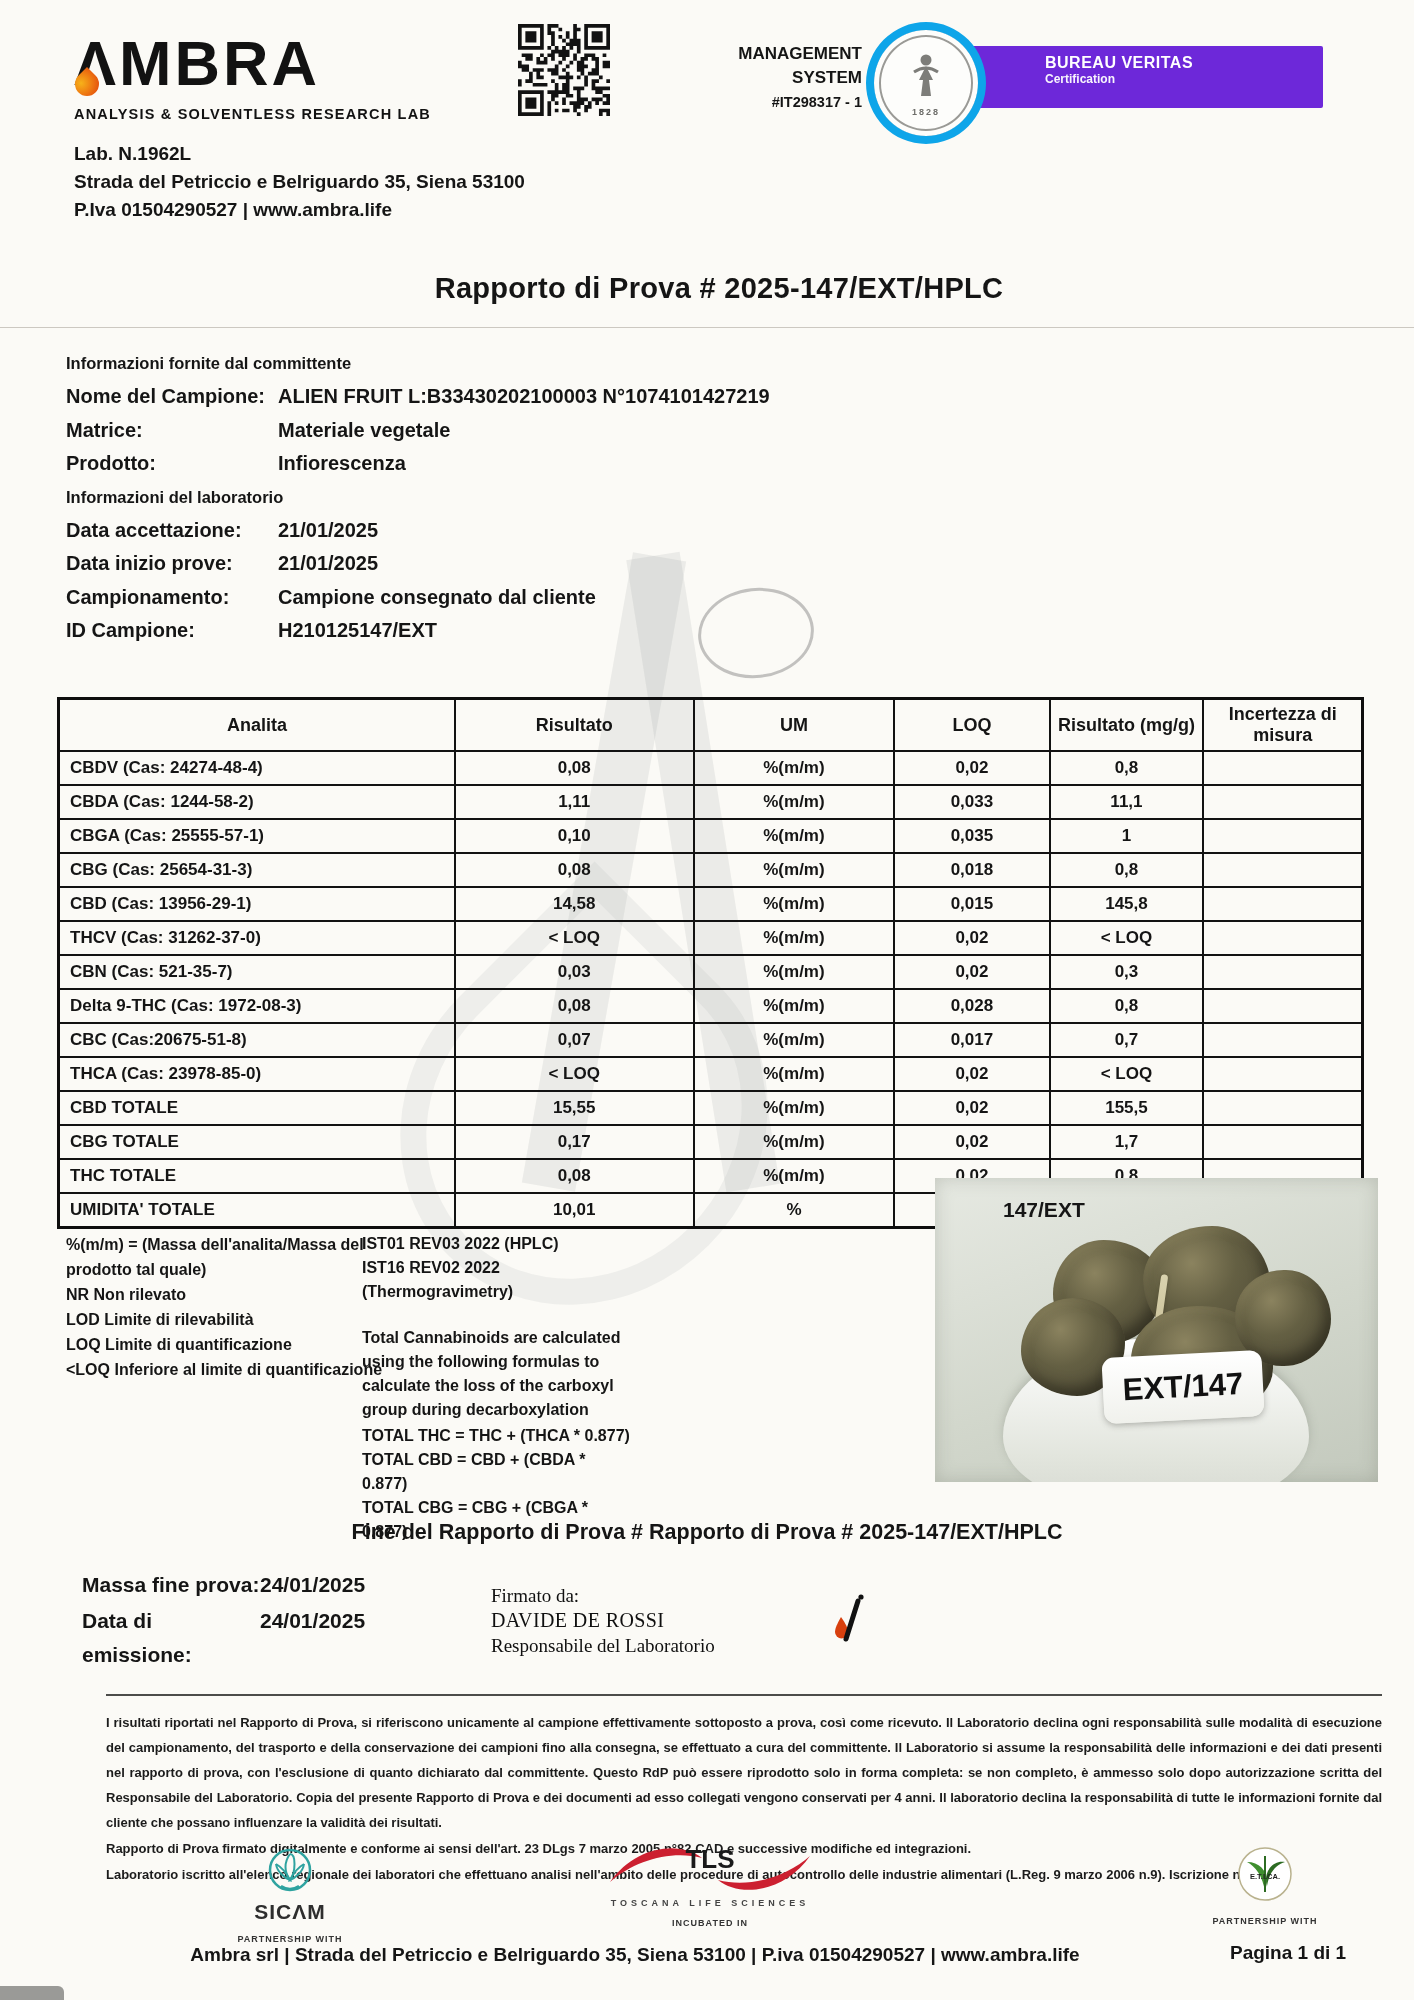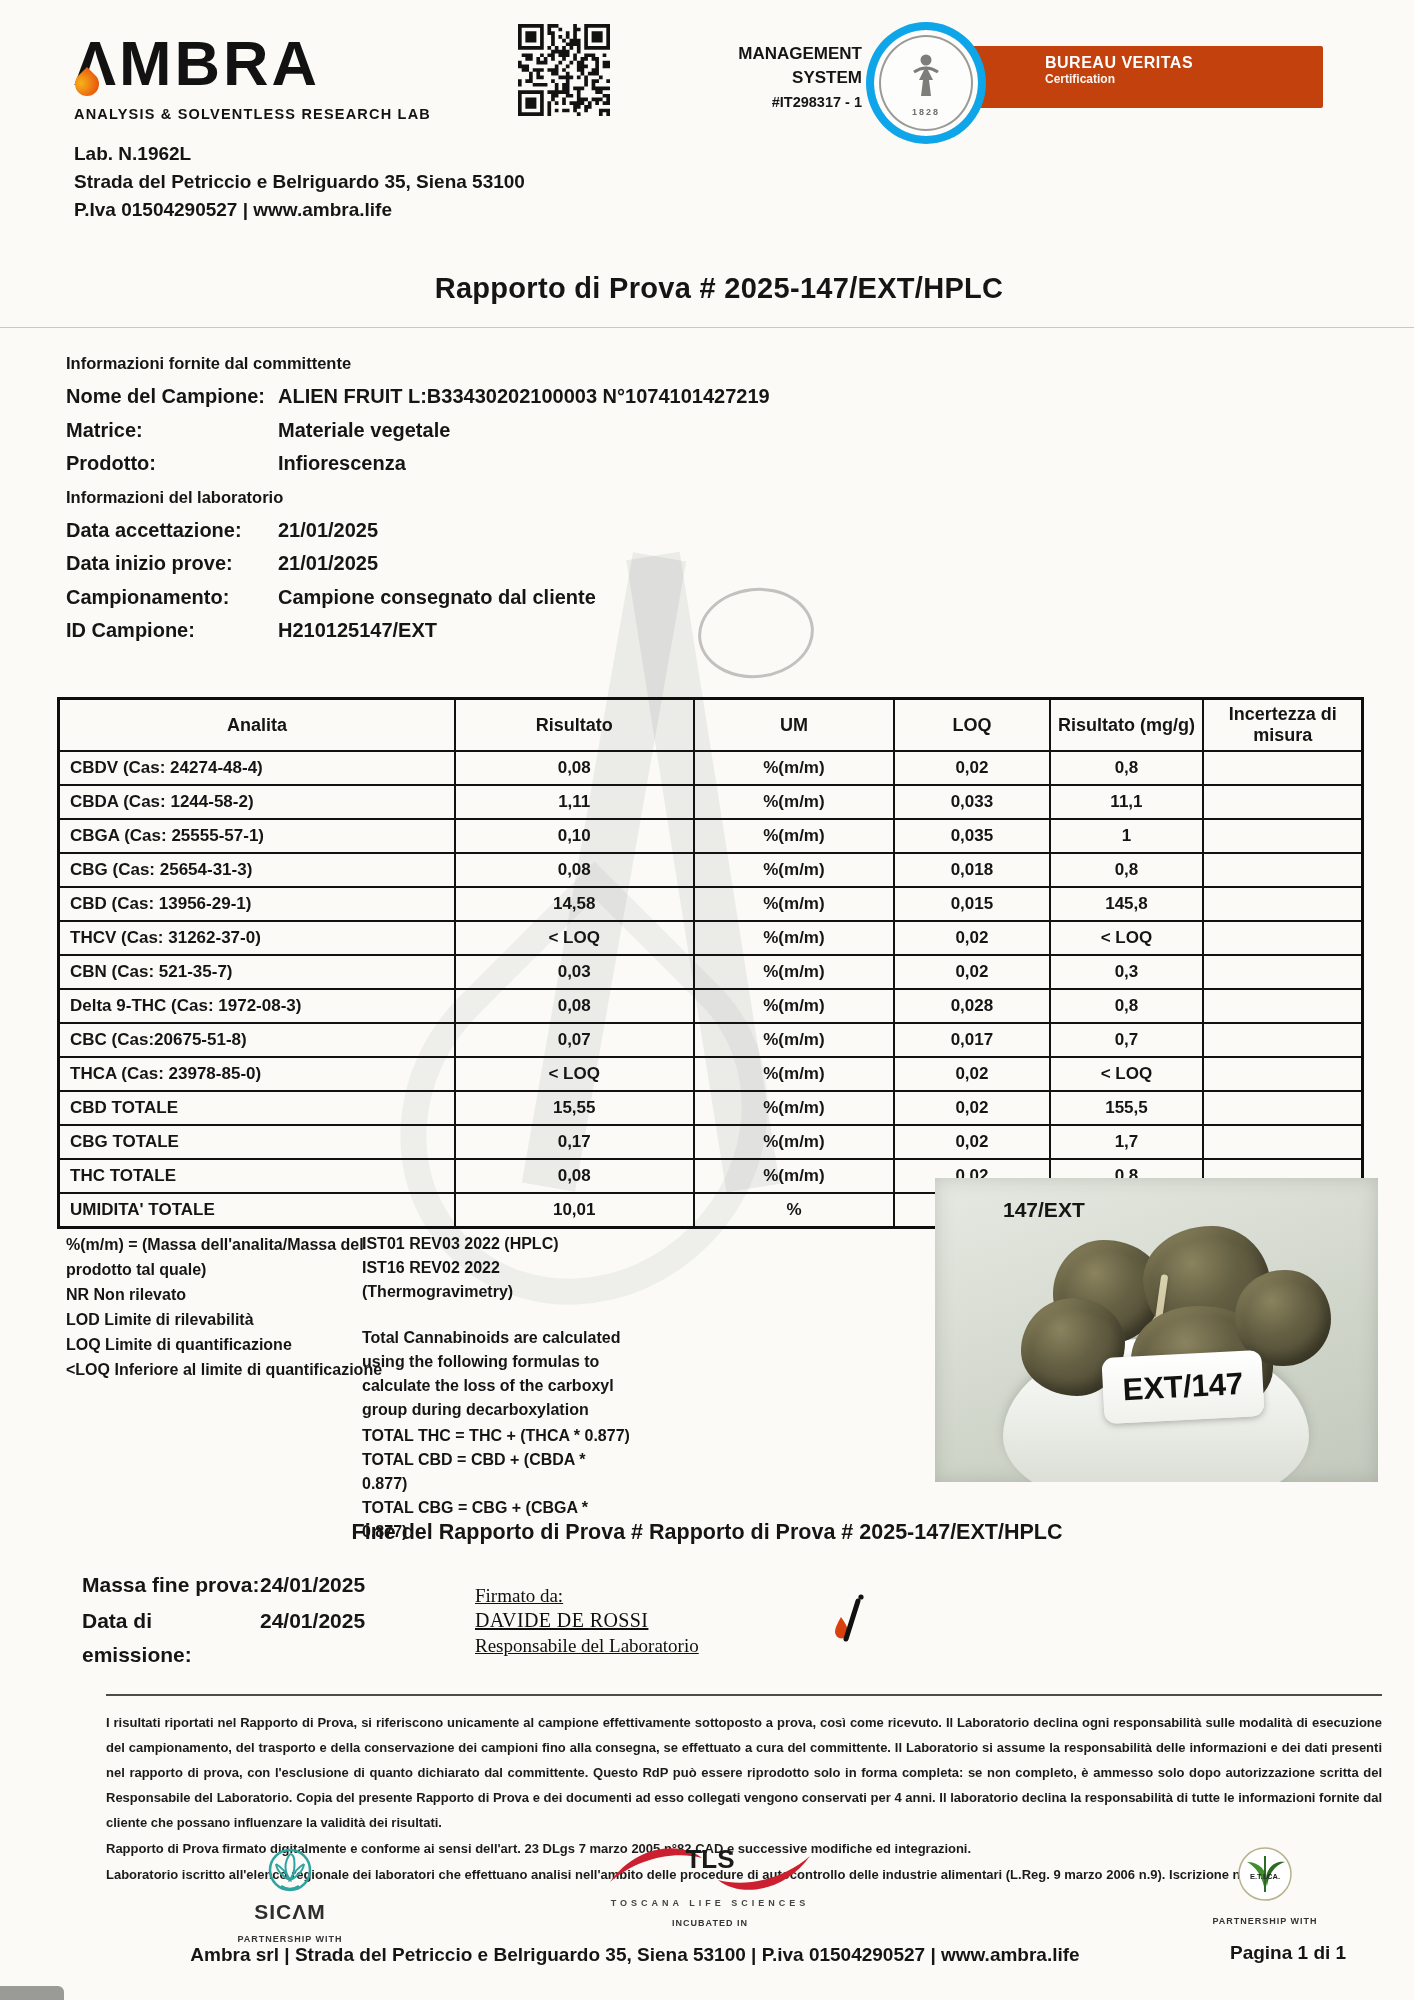--- a/index.html
+++ b/index.html
@@ -20,21 +20,21 @@
   
   .brand{left:74px;top:30px;}
   .brand-row{position:relative;height:72px;}
   .brand-name{font-size:63px;font-weight:800;letter-spacing:3px;line-height:66px;color:#121212;}
   .brand-drop{position:absolute;left:1px;top:42px;width:24px;height:24px;transform:rotate(45deg);border-radius:0 58% 58% 58%;background:radial-gradient(circle at 30% 65%,#f7b21a 0%,#ef7d12 45%,#df3c0a 100%);}
   .brand-sub{margin-top:4px;font-size:14.5px;font-weight:800;letter-spacing:1.2px;color:#121212;}
   .lab-lines{left:74px;top:140px;font-size:19px;font-weight:600;line-height:28px;}
   .qr{left:518px;top:24px;}
   .mgmt{left:662px;top:42px;width:200px;text-align:right;font-weight:800;font-size:17px;line-height:24px;}
   .mgmt .mgmt-cert{font-size:14.5px;font-weight:700;}
-  .bv-banner{left:925px;top:46px;width:398px;height:62px;background:#c2410c;border-radius:2px;color:#fff;padding:8px 0 0 120px;box-sizing:border-box;}
+  .bv-banner{left:925px;top:46px;width:398px;height:62px;background:#6d28d9;border-radius:2px;color:#fff;padding:8px 0 0 120px;box-sizing:border-box;}
   .bv-banner .bv-name{font-weight:800;font-size:16px;letter-spacing:.5px;}
   .bv-banner .bv-sub{font-size:12px;font-weight:600;opacity:.95;}
   .bv-seal{left:866px;top:22px;width:104px;height:106px;background:#fdfdfb;border:8px solid #0ea5e9;border-radius:50%;box-shadow:inset 0 0 0 5px #fdfdfb, inset 0 0 0 7px #9a9a96;display:flex;flex-direction:column;align-items:center;justify-content:center;}
   .bv-seal svg{display:block;}
   .bv-year{font-size:9px;font-weight:700;color:#6e6e6a;letter-spacing:2px;margin-top:1px;}
 
   
   .report-title{left:0;top:272px;width:1414px;text-align:center;font-size:29px;font-weight:800;letter-spacing:.3px;padding-left:12px;}
 
   
@@ -69,21 +69,21 @@
   .b5{left:300px;top:92px;width:96px;height:96px;border-radius:52% 48% 50% 50%/48% 52% 50% 50%;}
   .stem{position:absolute;left:218px;top:96px;width:7px;height:120px;background:linear-gradient(#d9d2ae,#bdb389);border-radius:4px;transform:rotate(8deg);box-shadow:0 0 4px rgba(60,55,35,.4);}
   .photo-label{position:absolute;left:168px;top:176px;width:160px;height:66px;background:linear-gradient(#ffffff,#f0f1ec);border-radius:12px;transform:rotate(-3deg);display:flex;align-items:center;justify-content:center;font-size:31px;font-weight:800;color:#111;box-shadow:0 2px 6px rgba(60,60,55,.35);}
 
   
   .end-line{left:0;top:1520px;width:1414px;text-align:center;font-size:21.5px;font-weight:800;}
   .dates{left:82px;top:1568px;}
   .dates .info-row{height:36px;line-height:34px;font-size:21px;}
   .dates .info-label{width:178px;font-weight:800;}
   .dates .info-value{font-weight:700;}
-  .signature{left:475px;top:1583px;font-family:"Liberation Serif","DejaVu Serif",serif;font-size:19px;line-height:25px;color:#101010;text-decoration:underline;}
+  .signature{left:491px;top:1583px;font-family:"Liberation Serif","DejaVu Serif",serif;font-size:19px;line-height:25px;color:#101010;}
   .signature .sig-name{font-size:20px;letter-spacing:.4px;}
   .ambra-mark{left:830px;top:1592px;}
 
   
   .disclaimer{left:106px;top:1694px;width:1276px;border-top:2px solid #4c4c4a;padding-top:14px;}
   .disc-p{font-size:13px;font-weight:600;line-height:25px;text-align:justify;color:#1b1b1b;margin:0 0 1px 0;}
 
   
   .partners{left:0;top:1838px;width:1414px;height:104px;}
   .partner{position:absolute;text-align:center;}

